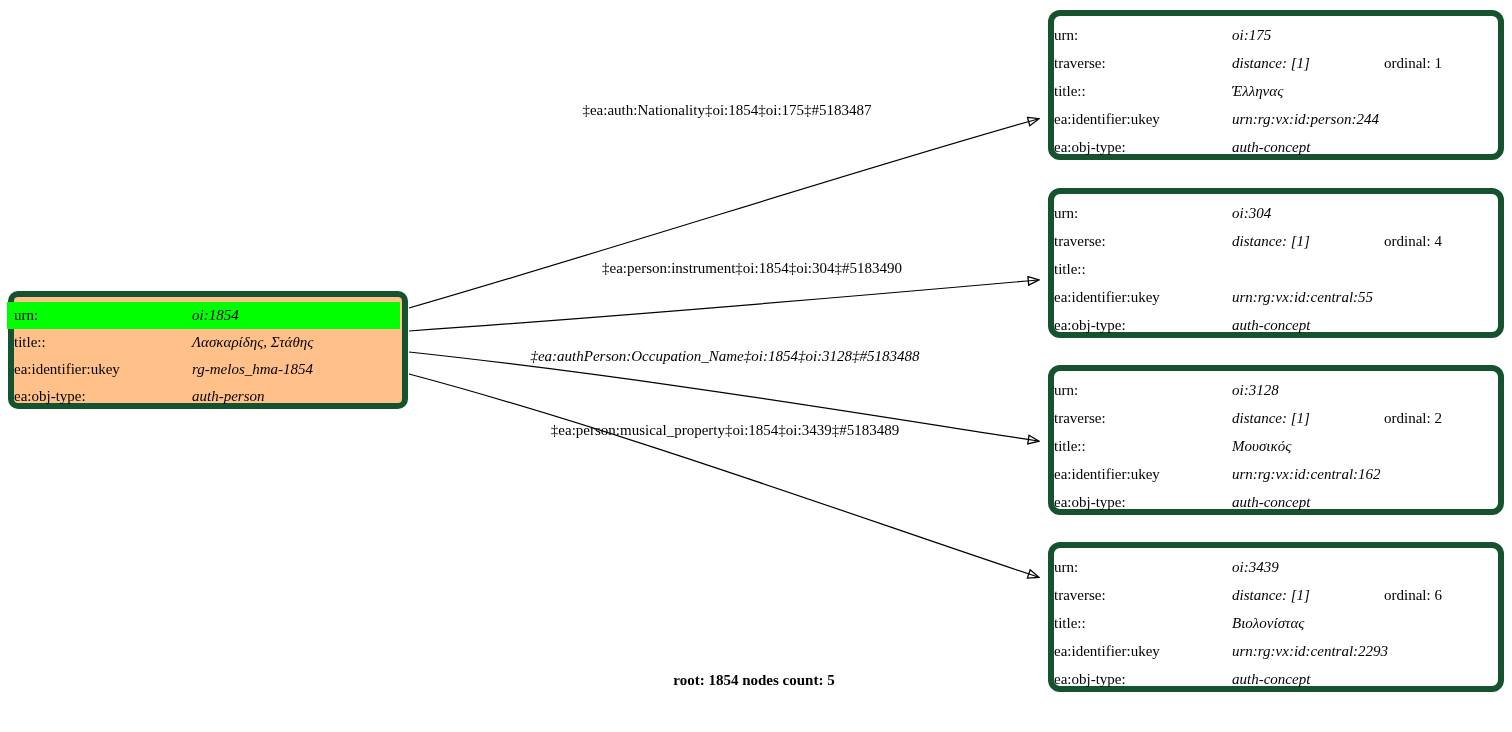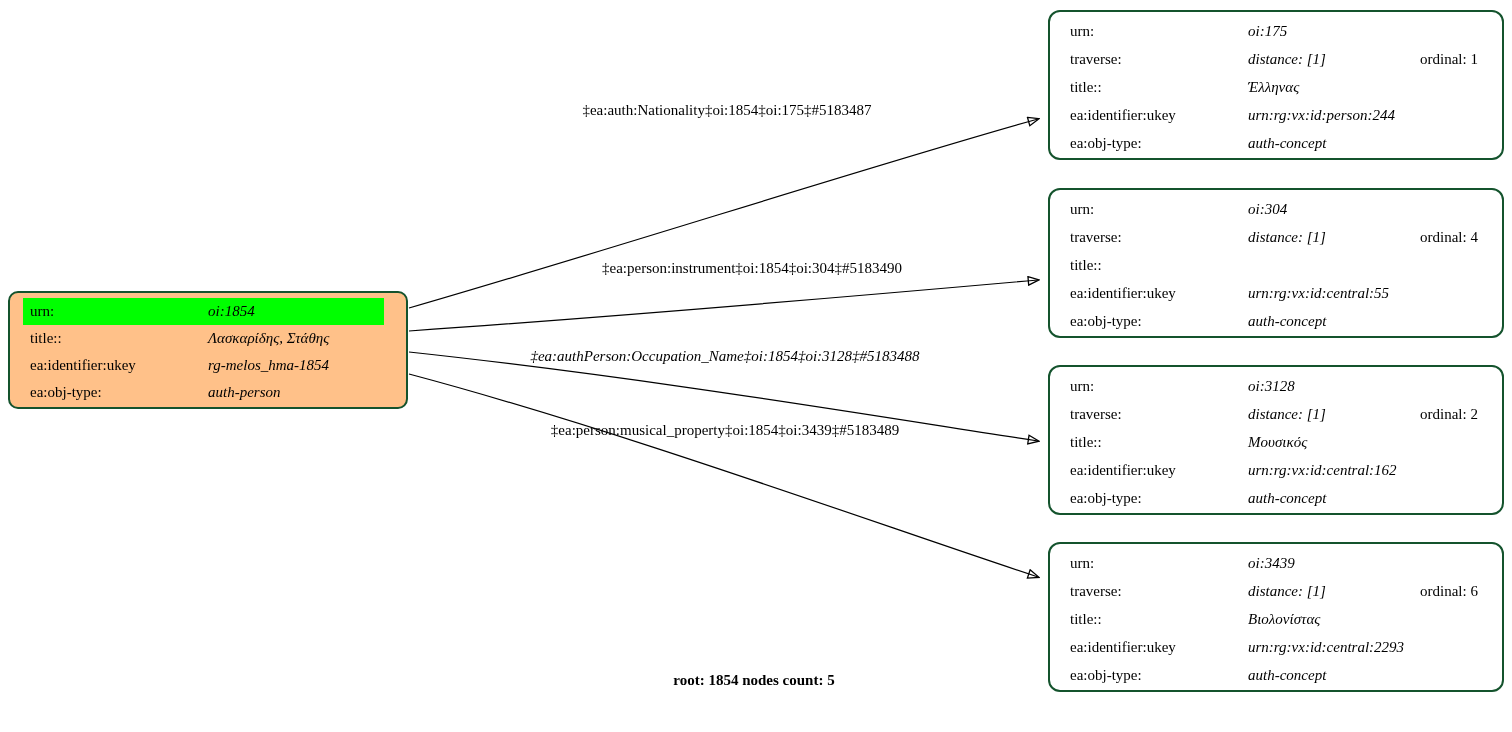--- a/index.html
+++ b/index.html
@@ -12,31 +12,31 @@
     color:#000000;
     overflow:hidden;
   }
   .edges-layer { position:absolute; left:0; top:0; width:1512px; height:732px; }
   .edges-layer path { fill:none; stroke:#000000; stroke-width:1.2; }
 
   .node {
     position:absolute;
     box-sizing:border-box;
     background:#ffffff;
-    border:2px solid #14532d;
+    border:6px solid #14532d;
     border-radius:12px;
-    padding:5px 20px;
+    padding:5px 0;
   }
   .node.root { background:#ffc189; border-radius:10px; }
 
   .row { position:relative; display:flex; height:28px; line-height:28px; white-space:nowrap; }
   .node.root .row { height:27px; line-height:27px; }
   .key { flex:0 0 178px; width:178px; }
   .val { flex:1;font-style:italic; }
-  .val2 { position:absolute; left:330px; top:0;margin-left:20px; }
+  .val2 { position:absolute; left:330px; top:0; }
   .row.hl { background:#00ff00; margin-left:-7px; padding-left:7px; margin-right:2px; }
 
   .edge-label {
     position:absolute;
     transform:translateX(-50%);
     white-space:nowrap;
   }
   .caption {
     position:absolute;
     transform:translateX(-50%);

